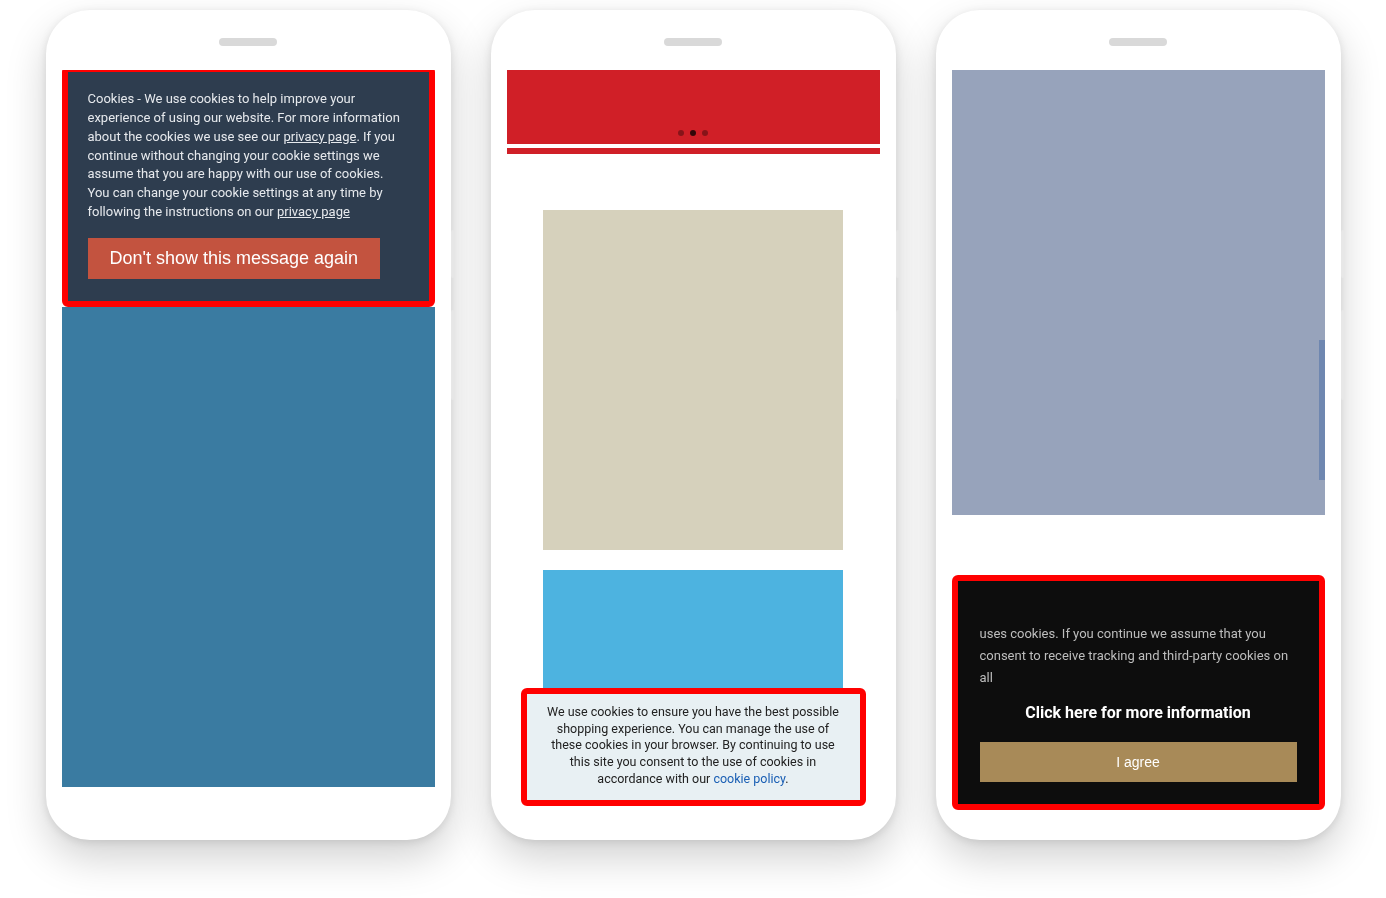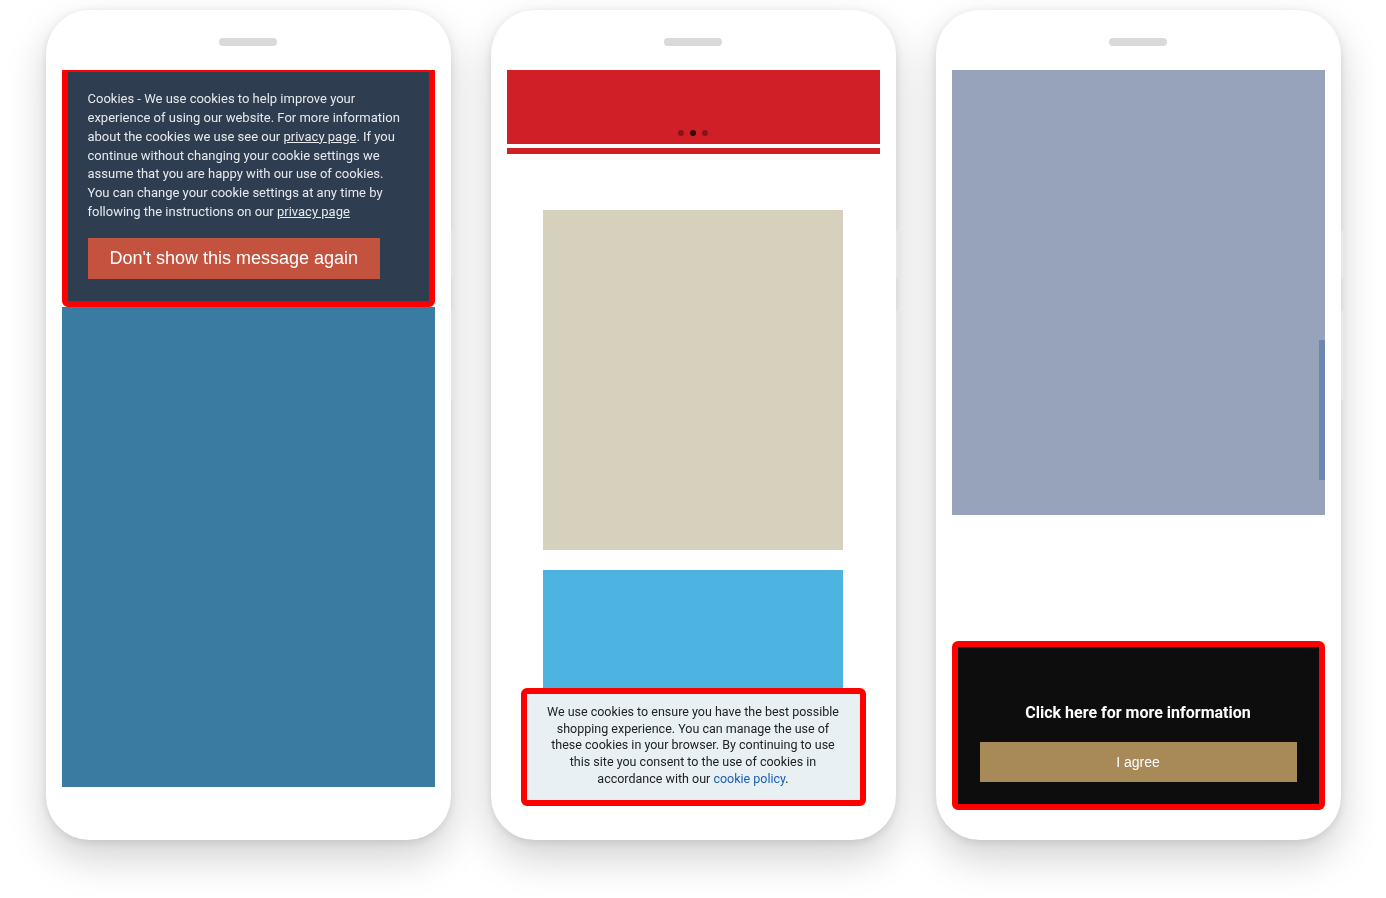--- a/index.html
+++ b/index.html
@@ -226,19 +226,22 @@
   </div>
 
   <div class="phone">
     <div class="speaker"></div>
     <div class="side-btn a"></div>
     <div class="side-btn b"></div>
     <div class="screen">
       <div class="p3-hero"></div>
       <div class="p3-stripe"></div>
       <div class="highlight p3-banner" style="border-width:6px;">
+        <div>
+          <span class="p3-muted">                                                                   </span><span> uses cookies. If you continue we assume that you consent to receive tracking and third-party cookies on all</span>
+        </div>
         <div class="p3-info">Click here for more information</div>
         <button class="p3-btn">I agree</button>
       </div>
     </div>
   </div>
 
 </div>
 
 </body></html>

